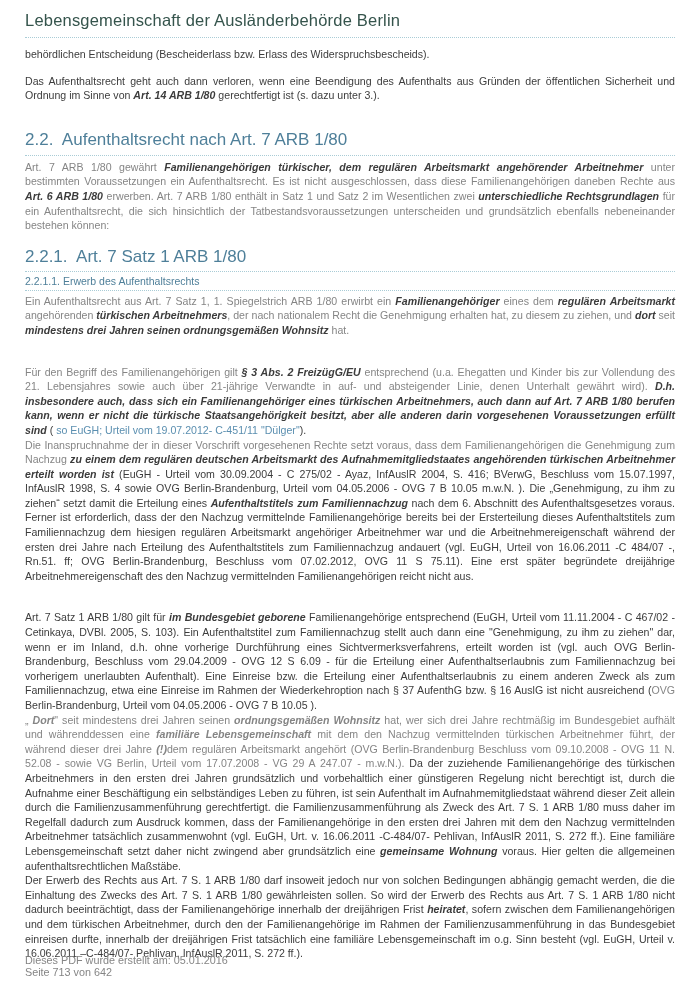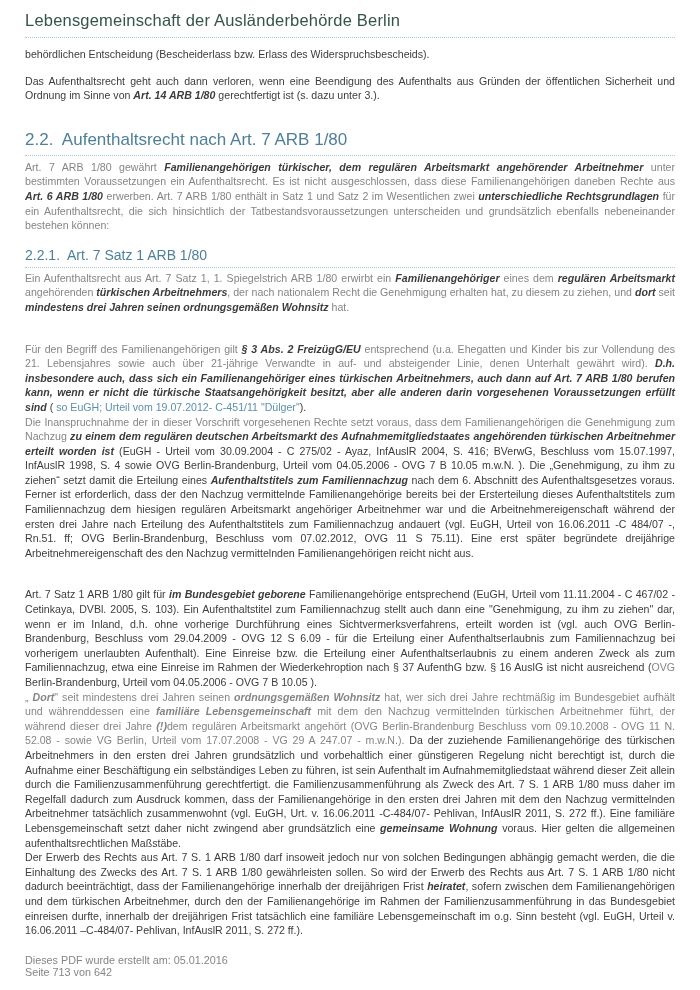--- a/index.html
+++ b/index.html
@@ -36,21 +36,21 @@
   .run-b { font-weight:bold;font-style:italic; }
   .run-l { color:var(--link,#5b8fb0); cursor:pointer; }
 
   .heading {
     color:var(--heading,#4e7f99);
     font-weight:400;
     border-bottom:1px dotted var(--dotted-line,#a9ccd6);
     white-space:pre-wrap;
   }
   .heading.h1 { font-size:17px; padding-bottom:5px; margin-bottom:4px; }
-  .heading.h2 { font-size:14px; padding-bottom:4px; margin-bottom:3px; }
+  .heading.h2 { font-size:17px; padding-bottom:4px; margin-bottom:3px; }
   .heading.h3 { font-size:10.5px; padding-bottom:3px; margin-bottom:3px; }
 
   .footer {
     position:absolute;
     left:25px; right:25px; bottom:12px;
     display:flex;
     justify-content:space-between;
     font-size:10.8px;
     color:var(--text-gray,#757575);
     flex-direction:column;
@@ -63,20 +63,21 @@
   <div class="doc-title">Lebensgemeinschaft der Ausländerbehörde Berlin</div>
   <div class="content">
       <p class="para"><span class="run-d">behördlichen Entscheidung (Bescheiderlass bzw. Erlass des Widerspruchsbescheids).</span></p>
       <div style="height: 12px;"></div>
       <p class="para"><span class="run-d">Das Aufenthaltsrecht geht auch dann verloren, wenn eine Beendigung des Aufenthalts aus Gründen der öffentlichen Sicherheit und Ordnung im Sinne von </span><span class="run-d run-b">Art. 14 ARB 1/80</span><span class="run-d"> gerechtfertigt ist (s. dazu unter 3.).</span></p>
       <div style="height: 27px;"></div>
       <div class="heading h1">2.2.  Aufenthaltsrecht nach Art. 7 ARB 1/80</div>
       <p class="para"><span class="run-g">Art. 7 ARB 1/80 gewährt </span><span class="run-d run-b">Familienangehörigen türkischer, dem regulären Arbeitsmarkt angehörender Arbeitnehmer</span><span class="run-g"> unter bestimmten Voraussetzungen ein Aufenthaltsrecht. Es ist nicht ausgeschlossen, dass diese Familienangehörigen daneben Rechte aus </span><span class="run-d run-b">Art. 6 ARB 1/80</span><span class="run-g"> erwerben. Art. 7 ARB 1/80 enthält in Satz 1 und Satz 2 im Wesentlichen zwei </span><span class="run-d run-b">unterschiedliche Rechtsgrundlagen</span><span class="run-g"> für ein Aufenthaltsrecht, die sich hinsichtlich der Tatbestandsvoraussetzungen unterscheiden und grundsätzlich ebenfalls nebeneinander bestehen können:</span></p>
       <div style="height: 14px;"></div>
       <div class="heading h2">2.2.1.  Art. 7 Satz 1 ARB 1/80</div>
+      <div class="heading h3">2.2.1.1. Erwerb des Aufenthaltsrechts</div>
       <p class="para"><span class="run-g">Ein Aufenthaltsrecht aus Art. 7 Satz 1, 1. Spiegelstrich ARB 1/80 erwirbt ein </span><span class="run-d run-b">Familienangehöriger</span><span class="run-g"> eines dem </span><span class="run-d run-b">regulären Arbeitsmarkt</span><span class="run-g"> angehörenden </span><span class="run-d run-b">türkischen Arbeitnehmers</span><span class="run-g">, der nach nationalem Recht die Genehmigung erhalten hat, zu diesem zu ziehen, und </span><span class="run-d run-b">dort</span><span class="run-g"> seit </span><span class="run-d run-b">mindestens drei Jahren seinen ordnungsgemäßen Wohnsitz</span><span class="run-g"> hat.</span></p>
       <div style="height: 27px;"></div>
       <p class="para"><span class="run-g">Für den Begriff des Familienangehörigen gilt </span><span class="run-d run-b">§ 3 Abs. 2 FreizügG/EU</span><span class="run-g"> entsprechend (u.a. Ehegatten und Kinder bis zur Vollendung des 21. Lebensjahres sowie auch über 21-jährige Verwandte in auf- und absteigender Linie, denen Unterhalt gewährt wird). </span><span class="run-d run-b">D.h. insbesondere auch, dass sich ein Familienangehöriger eines türkischen Arbeitnehmers, auch dann auf Art. 7 ARB 1/80 berufen kann, wenn er nicht die türkische Staatsangehörigkeit besitzt, aber alle anderen darin vorgesehenen Voraussetzungen erfüllt sind</span><span class="run-d"> ( </span><span class="run-l">so EuGH; Urteil vom 19.07.2012- C-451/11 "Dülger"</span><span class="run-d">).</span></p>
       <p class="para"><span class="run-g">Die Inanspruchnahme der in dieser Vorschrift vorgesehenen Rechte setzt voraus, dass dem Familienangehörigen die Genehmigung zum Nachzug </span><span class="run-d run-b">zu einem dem regulären deutschen Arbeitsmarkt des Aufnahmemitgliedstaates angehörenden türkischen Arbeitnehmer erteilt worden ist</span><span class="run-d"> (EuGH - Urteil vom 30.09.2004 - C 275/02 - Ayaz, InfAuslR 2004, S. 416; BVerwG, Beschluss vom 15.07.1997, InfAuslR 1998, S. 4 sowie  OVG Berlin-Brandenburg, Urteil vom 04.05.2006 - OVG 7 B 10.05 m.w.N. ). Die „Genehmigung, zu ihm zu ziehen“ setzt damit die Erteilung eines </span><span class="run-d run-b">Aufenthaltstitels zum Familiennachzug</span><span class="run-d"> nach dem 6. Abschnitt des Aufenthaltsgesetzes voraus. Ferner ist erforderlich, dass der den Nachzug vermittelnde Familienangehörige bereits bei der Ersterteilung dieses Aufenthaltstitels zum Familiennachzug dem hiesigen regulären Arbeitsmarkt angehöriger Arbeitnehmer war und die Arbeitnehmereigenschaft während der ersten drei Jahre nach Erteilung des Aufenthaltstitels zum Familiennachzug andauert (vgl. EuGH, Urteil von 16.06.2011 -C 484/07 -, Rn.51. ff; OVG Berlin-Brandenburg, Beschluss vom 07.02.2012, OVG 11 S 75.11). Eine erst später begründete dreijährige Arbeitnehmereigenschaft des den Nachzug vermittelnden Familienangehörigen reicht nicht aus.</span></p>
       <div style="height: 27px;"></div>
       <p class="para"><span class="run-d">Art. 7 Satz 1 ARB 1/80 gilt für </span><span class="run-d run-b">im Bundesgebiet geborene</span><span class="run-d"> Familienangehörige entsprechend (EuGH, Urteil vom 11.11.2004  - C 467/02 - Cetinkaya, DVBl. 2005, S. 103). Ein Aufenthaltstitel zum Familiennachzug stellt auch dann eine "Genehmigung, zu ihm zu ziehen" dar, wenn er im Inland, d.h. ohne vorherige Durchführung eines Sichtvermerksverfahrens, erteilt worden ist (vgl. auch OVG Berlin-Brandenburg, Beschluss vom 29.04.2009 - OVG 12 S 6.09 - für die Erteilung einer Aufenthaltserlaubnis zum Familiennachzug bei vorherigem unerlaubten Aufenthalt). Eine Einreise bzw.  die Erteilung einer Aufenthaltserlaubnis zu einem anderen Zweck als zum Familiennachzug, etwa eine Einreise  im Rahmen der Wiederkehroption nach § 37 AufenthG bzw. § 16 AuslG ist nicht ausreichend (</span><span class="run-g">OVG</span><span class="run-d"> Berlin-Brandenburg, Urteil vom 04.05.2006 - OVG 7 B 10.05 ).</span></p>
       <p class="para"><span class="run-g">„ </span><span class="run-g run-b">Dort</span><span class="run-g">" seit mindestens drei Jahren seinen </span><span class="run-g run-b">ordnungsgemäßen Wohnsitz</span><span class="run-g"> hat, wer sich drei Jahre rechtmäßig im Bundesgebiet aufhält und währenddessen eine </span><span class="run-g run-b">familiäre Lebensgemeinschaft</span><span class="run-g"> mit dem den Nachzug vermittelnden türkischen Arbeitnehmer führt, der während dieser drei Jahre </span><span class="run-g run-b">(!)</span><span class="run-g">dem regulären Arbeitsmarkt angehört (OVG Berlin-Brandenburg Beschluss vom 09.10.2008 - OVG 11 N. 52.08 - sowie VG Berlin, Urteil vom 17.07.2008 - VG 29 A 247.07 - m.w.N.). </span><span class="run-d">Da der zuziehende Familienangehörige des türkischen Arbeitnehmers in den ersten drei Jahren grundsätzlich und vorbehaltlich einer günstigeren Regelung nicht berechtigt ist, durch die Aufnahme einer Beschäftigung ein selbständiges Leben zu führen, ist sein Aufenthalt im Aufnahmemitgliedstaat während dieser Zeit allein durch die Familienzusammenführung gerechtfertigt. die Familienzusammenführung als Zweck des Art. 7 S. 1 ARB 1/80 muss daher im Regelfall dadurch zum Ausdruck kommen, dass der Familienangehörige in den ersten drei Jahren mit dem den Nachzug vermittelnden Arbeitnehmer tatsächlich zusammenwohnt (vgl. EuGH, Urt. v. 16.06.2011 -C-484/07- Pehlivan, InfAuslR 2011, S. 272 ff.). Eine familiäre Lebensgemeinschaft setzt daher nicht zwingend aber grundsätzlich eine </span><span class="run-d run-b">gemeinsame Wohnung</span><span class="run-d"> voraus. Hier gelten die allgemeinen aufenthaltsrechtlichen Maßstäbe.</span></p>
       <p class="para"><span class="run-d">Der Erwerb des Rechts aus Art. 7 S. 1 ARB 1/80 darf insoweit jedoch nur von solchen Bedingungen abhängig gemacht werden, die die Einhaltung des Zwecks des Art. 7 S. 1 ARB 1/80 gewährleisten sollen. So wird der Erwerb des Rechts aus Art. 7 S. 1 ARB 1/80 nicht dadurch beeinträchtigt, dass der Familienangehörige innerhalb der dreijährigen Frist </span><span class="run-d run-b">heiratet</span><span class="run-d">, sofern zwischen dem Familienangehörigen und dem türkischen Arbeitnehmer, durch den der Familienangehörige im Rahmen der Familienzusammenführung in das Bundesgebiet einreisen durfte, innerhalb der dreijährigen Frist tatsächlich eine familiäre Lebensgemeinschaft im o.g. Sinn besteht (vgl. EuGH, Urteil v. 16.06.2011 –C-484/07- Pehlivan, InfAuslR 2011, S. 272 ff.).</span></p>
     </div>
 </div>

